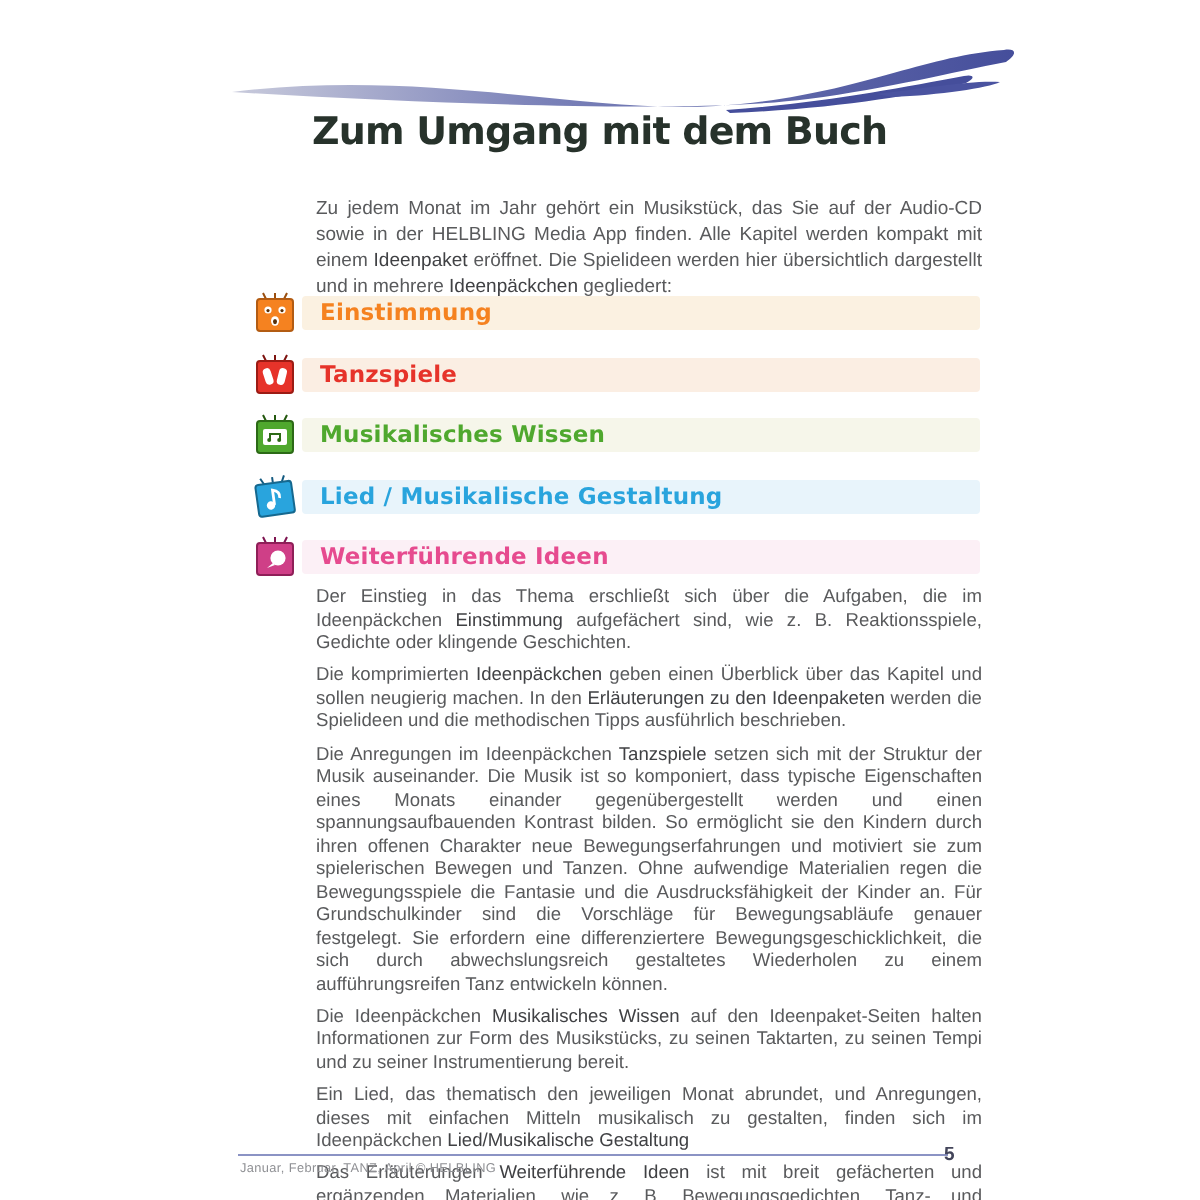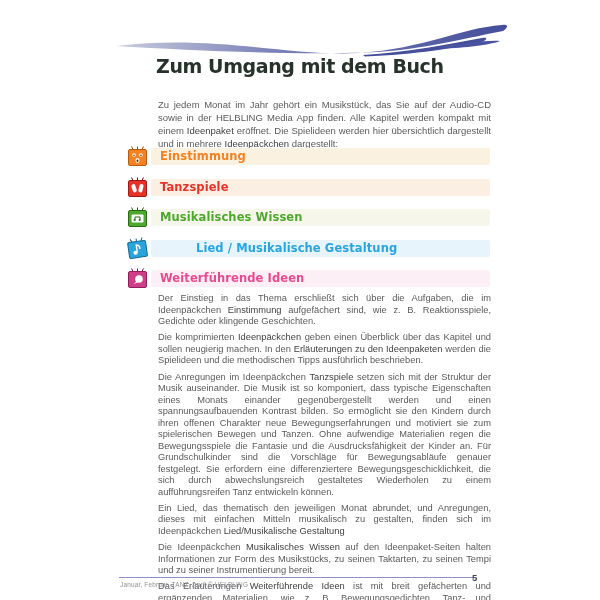--- a/index.html
+++ b/index.html
@@ -63,21 +63,21 @@
       C 318,32.5 352,12 394,9
       C 400,8 401,11 395,15
       C 368,20 338,28 296,33.5
       C 238,41 110,36 8,30 Z"></path>
     <path fill="#454e9b" d="M255,39 C300,36 342,28 374,22 C379,21 380,23 375,25.5 C348,32 308,38.5 257,40.5 Z"></path>
     <path fill="#4a53a0" d="M330,31 C355,28 378,24 392,25 C386,28 362,31.5 338,32.5 Z"></path>
   </svg>
 
   <div class="title">Zum Umgang mit dem Buch</div>
 
-  <p class="intro"><span>Zu jedem Monat im Jahr gehört ein Musikstück, das Sie auf der Audio-CD sowie in der HELBLING Media App finden. Alle Kapitel werden kompakt mit einem </span><strong>Ideenpaket</strong><span> eröffnet. Die Spielideen werden hier übersichtlich dargestellt und in mehrere </span><strong>Ideenpäckchen</strong><span> dargestellt:</span></p>
+  <p class="intro"><span>Zu jedem Monat im Jahr gehört ein Musikstück, das Sie auf der Audio-CD sowie in der HELBLING Media App finden. Alle Kapitel werden kompakt mit einem </span><strong>Ideenpaket</strong><span> eröffnet. Die Spielideen werden hier übersichtlich dargestellt und in mehrere </span><strong>Ideenpäckchen</strong><span> gegliedert:</span></p>
 
   <div class="row" style="top:145px">
     <span class="band" style="background: rgb(251, 241, 225);"></span>
     <svg class="cicon" viewBox="0 0 21 22">
       <path d="M6,4.5 L4.5,1.5 M10.5,4 L10.5,1.5 M15,4.5 L16.5,1.5" stroke="#9a4f10" stroke-width="1" fill="none"></path>
       <rect x="1.5" y="4.5" width="18" height="16" rx="1.5" fill="#f58220" stroke="#b35c13" stroke-width="1"></rect>
       <circle cx="7" cy="10" r="1.8" fill="#ffffff"></circle>
         <circle cx="14" cy="10" r="1.8" fill="#ffffff"></circle>
       <circle cx="7" cy="10.3" r="0.8" fill="#5a3008"></circle>
         <circle cx="14" cy="10.3" r="0.8" fill="#5a3008"></circle>
@@ -114,40 +114,40 @@
   <div class="row" style="top:237px">
     <span class="band" style="background: rgb(232, 244, 251);"></span>
     <svg class="cicon" viewBox="0 0 21 22">
       <g transform="rotate(-8 10 12)">
         <path d="M6,4.5 L4.5,1.5 M10.5,4 L10.5,1.5 M15,4.5 L16.5,1.5" stroke="#135a80" stroke-width="1" fill="none"></path>
         <rect x="1.5" y="4.5" width="18" height="16" rx="1.5" fill="#29a4dd" stroke="#15688f" stroke-width="1"></rect>
         <circle cx="8" cy="15.5" r="2.1" fill="#ffffff"></circle>
         <path d="M9.8,15.5 L9.8,8 C12,8.6 13.4,10 12.8,12.4" stroke="#ffffff" stroke-width="1.4" fill="none"></path>
       </g>
     </svg>
-    <span class="clabel" style="color: rgb(41, 164, 221); margin-left: 36px;">Lied / Musikalische Gestaltung</span>
+    <span class="clabel" style="color: rgb(41, 164, 221);">Lied / Musikalische Gestaltung</span>
   </div>
 
   <div class="row" style="top:267px">
     <span class="band" style="background: rgb(252, 240, 246);"></span>
     <svg class="cicon" viewBox="0 0 21 22">
       <path d="M6,4.5 L4.5,1.5 M10.5,4 L10.5,1.5 M15,4.5 L16.5,1.5" stroke="#7e1450" stroke-width="1" fill="none"></path>
       <rect x="1.5" y="4.5" width="18" height="16" rx="1.5" fill="#cf3f87" stroke="#8f1f58" stroke-width="1"></rect>
       <circle cx="12" cy="12" r="3.8" fill="#ffffff"></circle>
       <path d="M9.5,14.5 L6.5,17 L10.5,15.5 Z" fill="#ffffff"></path>
     </svg>
     <span class="clabel" style="color: rgb(230, 75, 143);">Weiterführende Ideen</span>
   </div>
 
   <div class="bodytext">
     <p><span>Der Einstieg in das Thema erschließt sich über die Aufgaben, die im Ideenpäckchen </span><strong>Einstimmung</strong><span> aufgefächert sind, wie z. B. Reaktionsspiele, Gedichte oder klingende Geschichten.</span></p>
     <p><span>Die komprimierten </span><strong>Ideenpäckchen</strong><span> geben einen Überblick über das Kapitel und sollen neugierig machen. In den </span><strong>Erläuterungen zu den Ideenpaketen</strong><span> werden die Spielideen und die methodischen Tipps ausführlich beschrieben.</span></p>
     <p><span>Die Anregungen im Ideenpäckchen </span><strong>Tanzspiele</strong><span> setzen sich mit der Struktur der Musik auseinander. Die Musik ist so komponiert, dass typische Eigenschaften eines Monats einander gegenübergestellt werden und einen spannungsaufbauenden Kontrast bilden. So ermöglicht sie den Kindern durch ihren offenen Charakter neue Bewegungserfahrungen und motiviert sie zum spielerischen Bewegen und Tanzen. Ohne aufwendige Materialien regen die Bewegungsspiele die Fantasie und die Ausdrucksfähigkeit der Kinder an. Für Grundschulkinder sind die Vorschläge für Bewegungsabläufe genauer festgelegt. Sie erfordern eine differenziertere Bewegungsgeschicklichkeit, die sich durch abwechslungsreich gestaltetes Wiederholen zu einem aufführungsreifen Tanz entwickeln können.</span></p>
+    <p><span>Die Ideenpäckchen </span><strong>Musikalisches Wissen</strong><span> auf den Ideenpaket-Seiten halten Informationen zur Form des Musikstücks, zu seinen Taktarten, zu seinen Tempi und zu seiner Instrumentierung bereit.</span></p>
     <p><span>Ein Lied, das thematisch den jeweiligen Monat abrundet, und Anregungen, dieses mit einfachen Mitteln musikalisch zu gestalten, finden sich im Ideenpäckchen </span><strong>Lied/Musikalische Gestaltung</strong></p>
-    <p><span>Die Ideenpäckchen </span><strong>Musikalisches Wissen</strong><span> auf den Ideenpaket-Seiten halten Informationen zur Form des Musikstücks, zu seinen Taktarten, zu seinen Tempi und zu seiner Instrumentierung bereit.</span></p>
     <p><span>Das Erläuterungen </span><strong>Weiterführende Ideen</strong><span> ist mit breit gefächerten und ergänzenden Materialien, wie z. B. Bewegungsgedichten, Tanz- und Klatschspielen, gefüllt.</span></p>
   </div>
 
   <div class="footer-rule"></div>
   <div class="footer-credit">Januar, Februar, TANZ, April © HELBLING</div>
   <div class="page-number">5</div>
 
 </div>
 
 </body></html>

